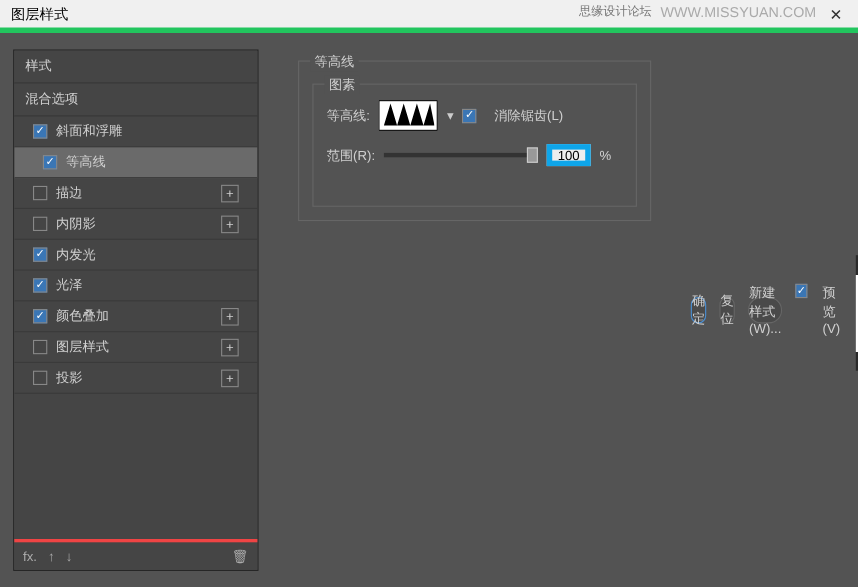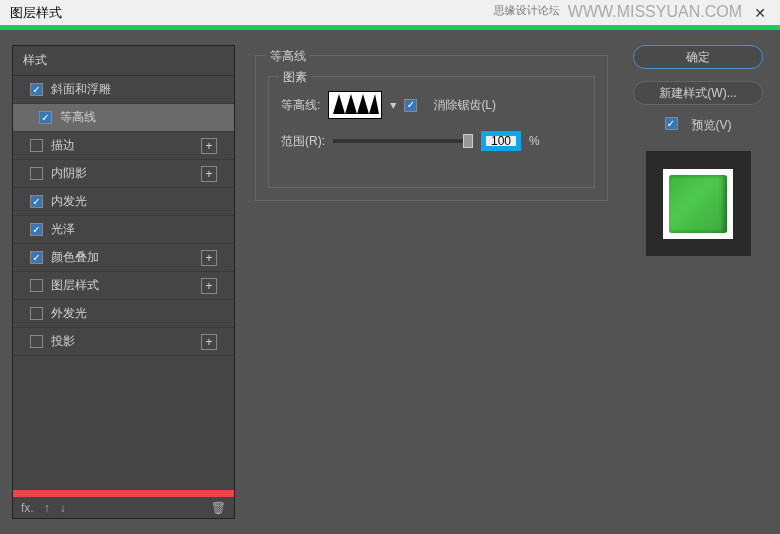--- a/index.html
+++ b/index.html
@@ -1,45 +1,45 @@
 <!DOCTYPE html>
 <html><head>
 <meta charset="utf-8">
 <style>
 *{margin:0;padding:0;box-sizing:border-box;font-family:"Microsoft YaHei",sans-serif;font-size:12px}
 body{background:#535353;width:780px;height:534px;overflow:hidden}
 .titlebar{background:#f0f0f0;height:30px;display:flex;align-items:center;justify-content:space-between;padding:0 10px;border-bottom:5px solid #22c55e}
 .titlebar-left{color:#000;font-size:13px}
 .titlebar-right{display:flex;align-items:flex-start;gap:8px}
 .watermark{color:#777;font-size:11px}
-.watermark-url{color:#aaa;font-size:16px}
+.watermark-url{color:#aaa;font-size:13px}
 .close-btn{width:20px;height:20px;display:flex;align-items:center;justify-content:center;font-size:14px;color:#333;cursor:pointer}
-.main{display:flex;padding:15px 12px;gap:20px;height:calc(100% - 30px)}
+.main{display:flex;padding:15px 12px;gap:36px;height:calc(100% - 30px)}
 .left-panel{width:223px;display:flex;flex-direction:column;border:1px solid #222}
 .section-header{background:#454545;color:#d0d0d0;padding:6px 10px;border-bottom:1px solid #333}
 .style-list{flex:1;background:#454545;overflow-y:auto}
 .style-item{display:flex;align-items:center;padding:5px 17px;color:#d0d0d0;border-bottom:1px solid #3a3a3a;cursor:pointer}
 .style-item.indent{padding-left:26px}
 .style-item.selected{background:#6a6a6a}
 .chk{width:13px;height:13px;border:1px solid #888;margin-right:8px;display:inline-flex;align-items:center;justify-content:center;background:#454545}
 .chk.checked{background:#3a76b5}
 .chk.checked::after{content:"✓";color:#fff;font-size:10px;line-height:1}
 .add-btn{width:16px;height:16px;border:1px solid #888;margin-left:auto;display:flex;align-items:center;justify-content:center;color:#d0d0d0;font-size:12px;line-height:1}
-.left-footer{background:#454545;border-top:7px solid #ef4444;height:28px;display:flex;align-items:center;padding:0 8px;gap:10px;color:#aaa}
+.left-footer{background:#454545;border-top:3px solid #ef4444;height:28px;display:flex;align-items:center;padding:0 8px;gap:10px;color:#aaa}
 .left-footer-spacer{flex:1}
 .center-panel{flex:1}
 .group-box{border:1px solid #666;padding:12px;position:relative;margin-top:10px}
 .group-title{position:absolute;top:-8px;left:10px;background:#535353;padding:0 4px;color:#d0d0d0}
 .inner-group{border:1px solid #666;padding:14px 12px 24px;position:relative;margin-top:8px}
 .row{display:flex;align-items:center;gap:8px;color:#d0d0d0;margin-bottom:12px}
 .contour-preview{width:54px;height:28px;background:#fff;border:1px solid #000;display:flex;align-items:flex-end;padding:2px}
 .slider-track{position:relative;width:140px;height:4px;background:#333}
 .slider-thumb{position:absolute;top:-5px;right:0;width:10px;height:14px;background:#999;border:1px solid #ccc}
 .num-input{width:40px;height:20px;background:#eee;border:5px solid #0ea5e9;text-align:center;color:#000}
-.right-panel{width:140px;display:flex;flex-direction:column;align-items:center;gap:12px}
+.right-panel{width:140px;display:flex;flex-direction:row;align-items:center;gap:12px}
 .btn{width:130px;height:24px;border:1px solid #666;border-radius:12px;background:#4a4a4a;color:#d0d0d0;display:flex;align-items:center;justify-content:center;cursor:pointer}
 .btn.primary{border-color:#4a8fd4}
 .preview-box{width:105px;height:105px;background:#2a2a2a;display:flex;align-items:center;justify-content:center;margin-top:5px}
 .preview-inner{width:70px;height:70px;background:#fff;padding:6px}
 .preview-swatch{width:100%;height:100%;background:linear-gradient(135deg,#3eb53e 0%,#4ec94e 40%,#3ca83c 100%);border-radius:3px;box-shadow:inset -3px 0 5px rgba(0,60,0,0.5)}
 .preview-row{display:flex;align-items:flex-start;gap:6px;color:#d0d0d0}
 </style>
 </head>
 <body>
 
@@ -49,20 +49,21 @@
     <span class="watermark">思缘设计论坛</span>
     <span class="watermark-url">WWW.MISSYUAN.COM</span>
     <span class="close-btn">✕</span>
   </div>
 </div>
 
 <div class="main">
 
   <div class="left-panel">
     <div class="section-header">样式</div>
+    <div class="section-header">混合选项</div>
     <div class="style-list">
       <div class="style-item">
           <span class="chk checked"></span>
           <span>斜面和浮雕</span>
         </div>
       <div class="style-item indent selected">
           <span class="chk checked"></span>
           <span>等高线</span>
         </div>
       <div class="style-item">
@@ -85,24 +86,20 @@
         </div>
       <div class="style-item">
           <span class="chk checked"></span>
           <span>颜色叠加</span>
           <span class="add-btn">+</span>
         </div>
       <div class="style-item">
           <span class="chk"></span>
           <span>图层样式</span>
           <span class="add-btn">+</span>
-        </div>
-      <div class="style-item">
-          <span class="chk"></span>
-          <span>外发光</span>
         </div>
       <div class="style-item">
           <span class="chk"></span>
           <span>投影</span>
           <span class="add-btn">+</span>
         </div>
     </div>
     <div class="left-footer">
       <span>fx.</span>
       <span>↑</span>
@@ -138,20 +135,23 @@
         </div>
       </div>
     </div>
   </div>
 
   <div class="right-panel">
     <div class="btn primary">
         <span>确定</span>
       </div>
     <div class="btn">
+        <span>复位</span>
+      </div>
+    <div class="btn">
         <span>新建样式(W)...</span>
       </div>
     <div class="preview-row">
       <span class="chk checked"></span>
       <span>预览(V)</span>
     </div>
     <div class="preview-box">
       <div class="preview-inner">
           <div class="preview-swatch"></div>
         </div>

